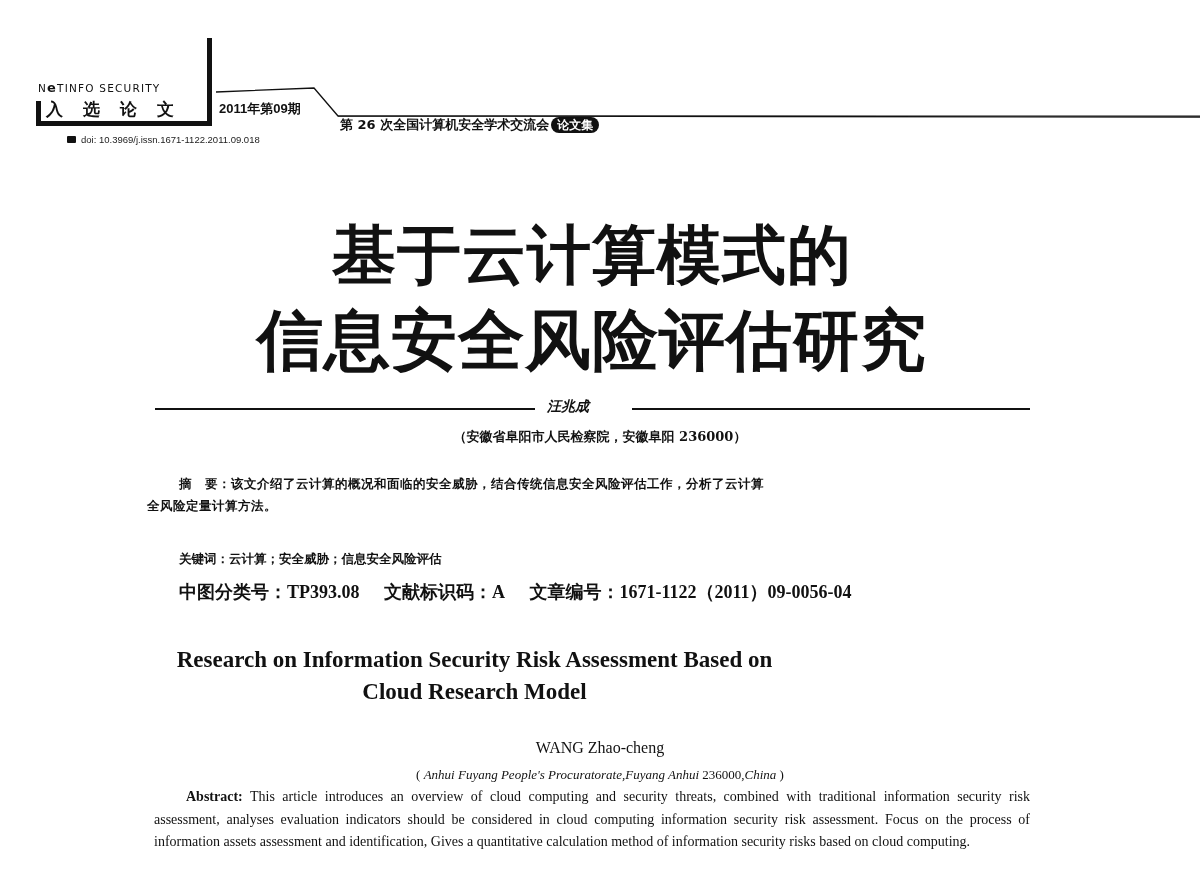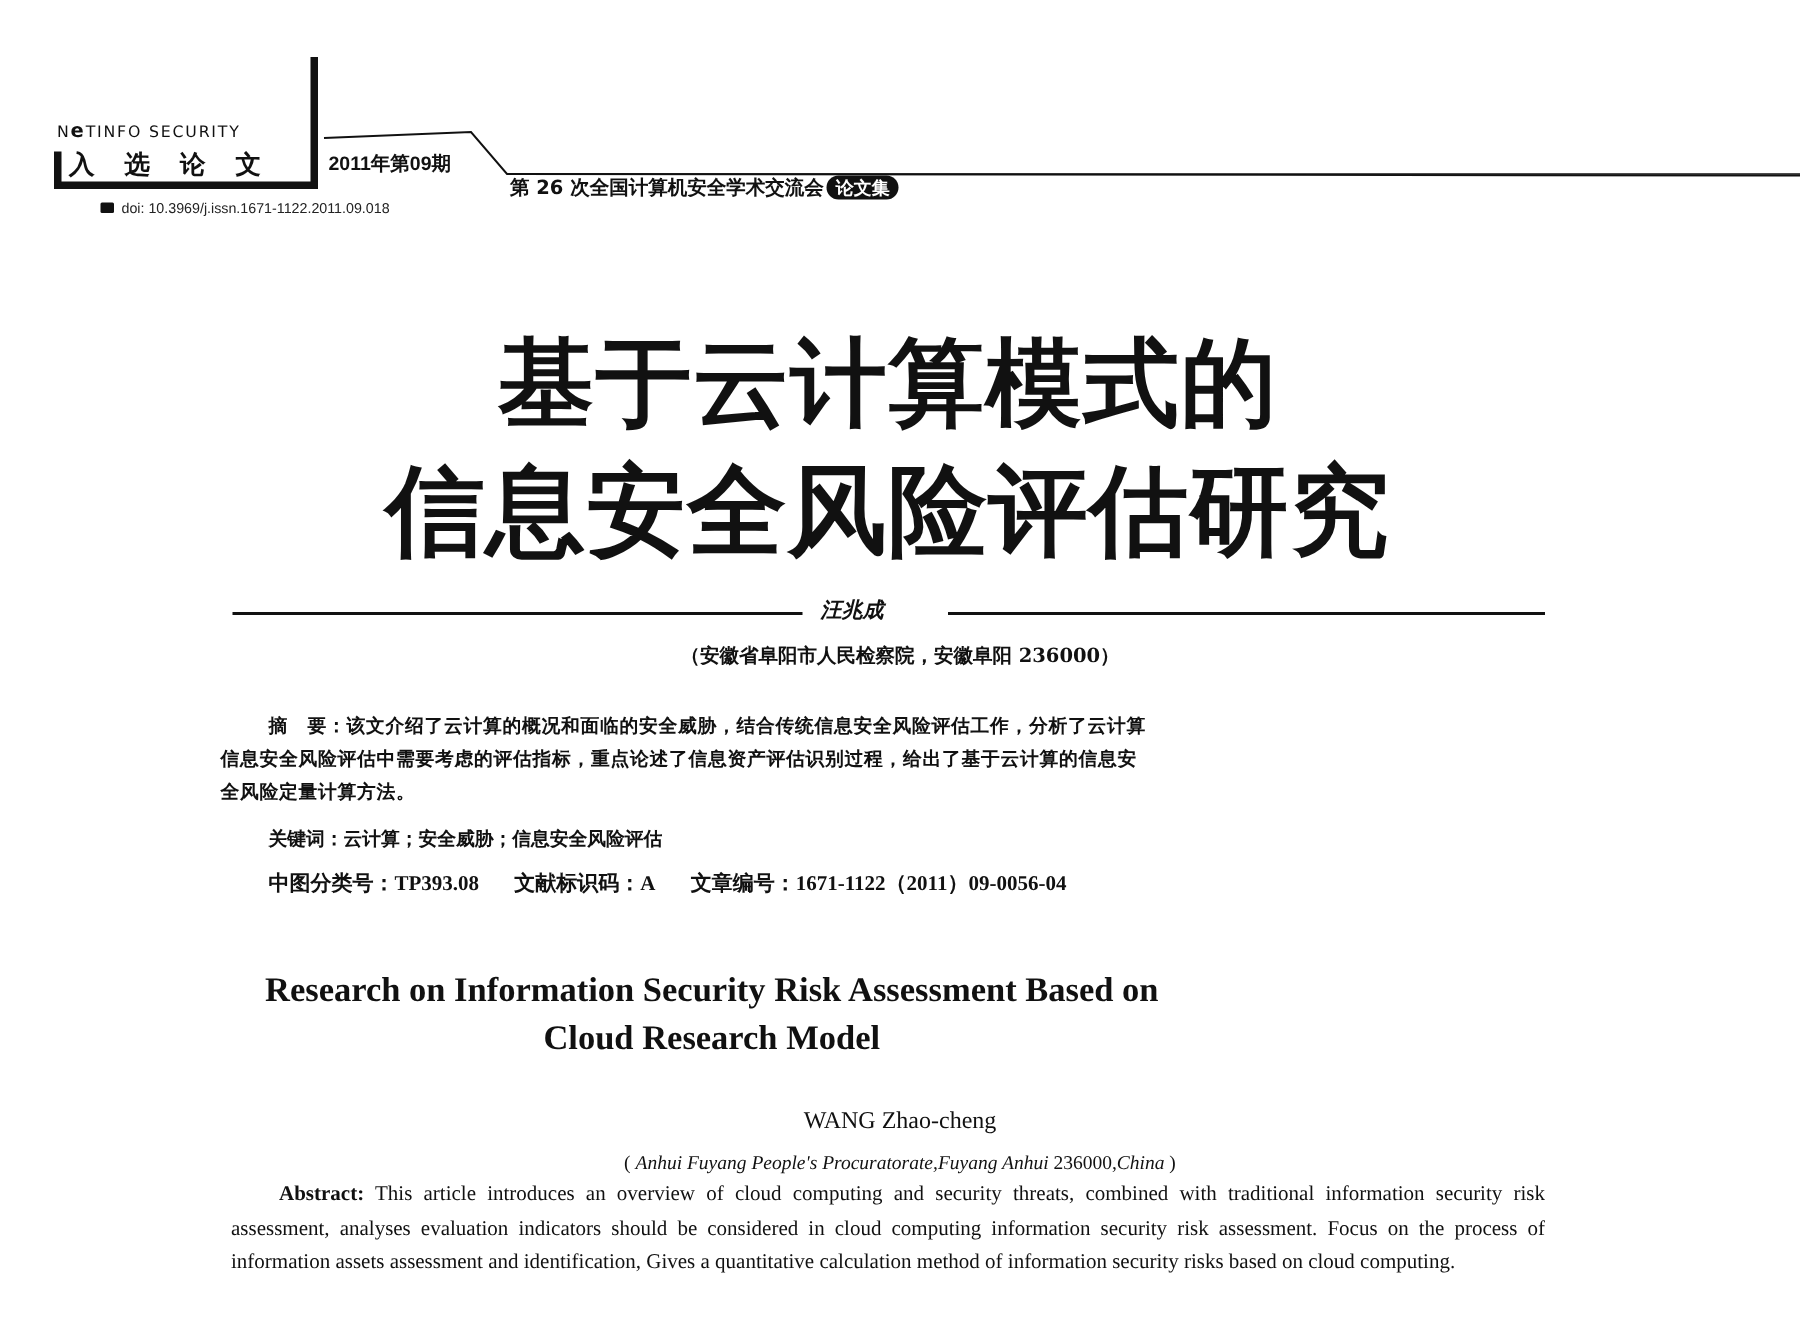--- a/index.html
+++ b/index.html
@@ -29,21 +29,21 @@
     .author-row .line.left { left: 0; width: 380px; }
     .author-row .line.right { left: 477px; width: 398px; }
     .author-row .name { position: absolute; left: 392px; top: 0; font-family: "DejaVu Serif", serif; font-style: italic; font-weight: bold; font-size: 14px; }
     .affil-cn { position: absolute; left: 0; width: 1200px; top: 428px; text-align: center; font-family: "DejaVu Serif", serif; font-size: 13px; font-weight: bold; }
 
     .abs-cn { position: absolute; left: 147px; top: 473px; width: 860px; font-family: "DejaVu Serif", serif; font-size: 12.5px; line-height: 22px; font-weight: bold; letter-spacing: 0.5px; }
     .abs-cn .lbl { font-family: "DejaVu Sans", sans-serif; font-weight: bold; }
     .indent { padding-left: 32px; }
     .kw { position: absolute; left: 179px; top: 551px; font-family: "DejaVu Serif", serif; font-size: 12.5px; font-weight: bold; }
     .kw .lbl, .cls .lbl { font-family: "DejaVu Sans", sans-serif; font-weight: bold; }
-    .cls { position: absolute; left: 179px; top: 580px; font-family: "Liberation Serif", serif; font-size: 14px; font-weight: bold; word-spacing: 2px; }
+    .cls { position: absolute; left: 179px; top: 580px; font-family: "Liberation Serif", serif; font-size: 18px; font-weight: bold; word-spacing: 2px; }
     .cls .gap { display: inline-block; width: 18px; }
 
     
     .en-title { position: absolute; left: 0; width: 949px; text-align: center; font-family: "Liberation Serif", serif; font-weight: bold; font-size: 23px; line-height: 32px; top: 644px; }
     .en-author { position: absolute; left: 0; width: 1200px; text-align: center; top: 739px; font-family: "Liberation Serif", serif; font-size: 16px; }
     .en-affil { position: absolute; left: 0; width: 1200px; text-align: center; top: 767px; font-family: "Liberation Serif", serif; font-size: 13px; }
     .en-affil i { font-style: italic; }
     .en-abs { position: absolute; left: 154px; top: 786px; width: 876px; font-family: "Liberation Serif", serif; font-size: 14px; line-height: 22.5px; text-align: justify; }
     .en-abs .lbl { font-weight: bold; }
     .en-abs .indent2 { padding-left: 32px; }
@@ -71,21 +71,20 @@
 
 <div class="author-row">
   <div class="line left"></div>
   <div class="name">汪兆成</div>
   <div class="line right"></div>
 </div>
 <div class="affil-cn">（安徽省阜阳市人民检察院，安徽阜阳 236000）</div>
 
 <div class="abs-cn">
   <div class="indent"><span class="lbl">摘　要：</span><span>该文介绍了云计算的概况和面临的安全威胁，结合传统信息安全风险评估工作，分析了云计算</span></div>
-  <div>信息安全风险评估中需要考虑的评估指标，重点论述了信息资产评估识别过程，给出了基于云计算的信息安</div>
   <div>全风险定量计算方法。</div>
 </div>
 <div class="kw"><span class="lbl">关键词：</span><span>云计算；安全威胁；信息安全风险评估</span></div>
 <div class="cls">
   <span class="lbl">中图分类号：</span><span>TP393.08</span><span class="gap"></span>
   <span class="lbl">文献标识码：</span><span>A</span><span class="gap"></span>
   <span class="lbl">文章编号：</span><span>1671-1122（2011）09-0056-04</span>
 </div>
 
 <div class="en-title">

